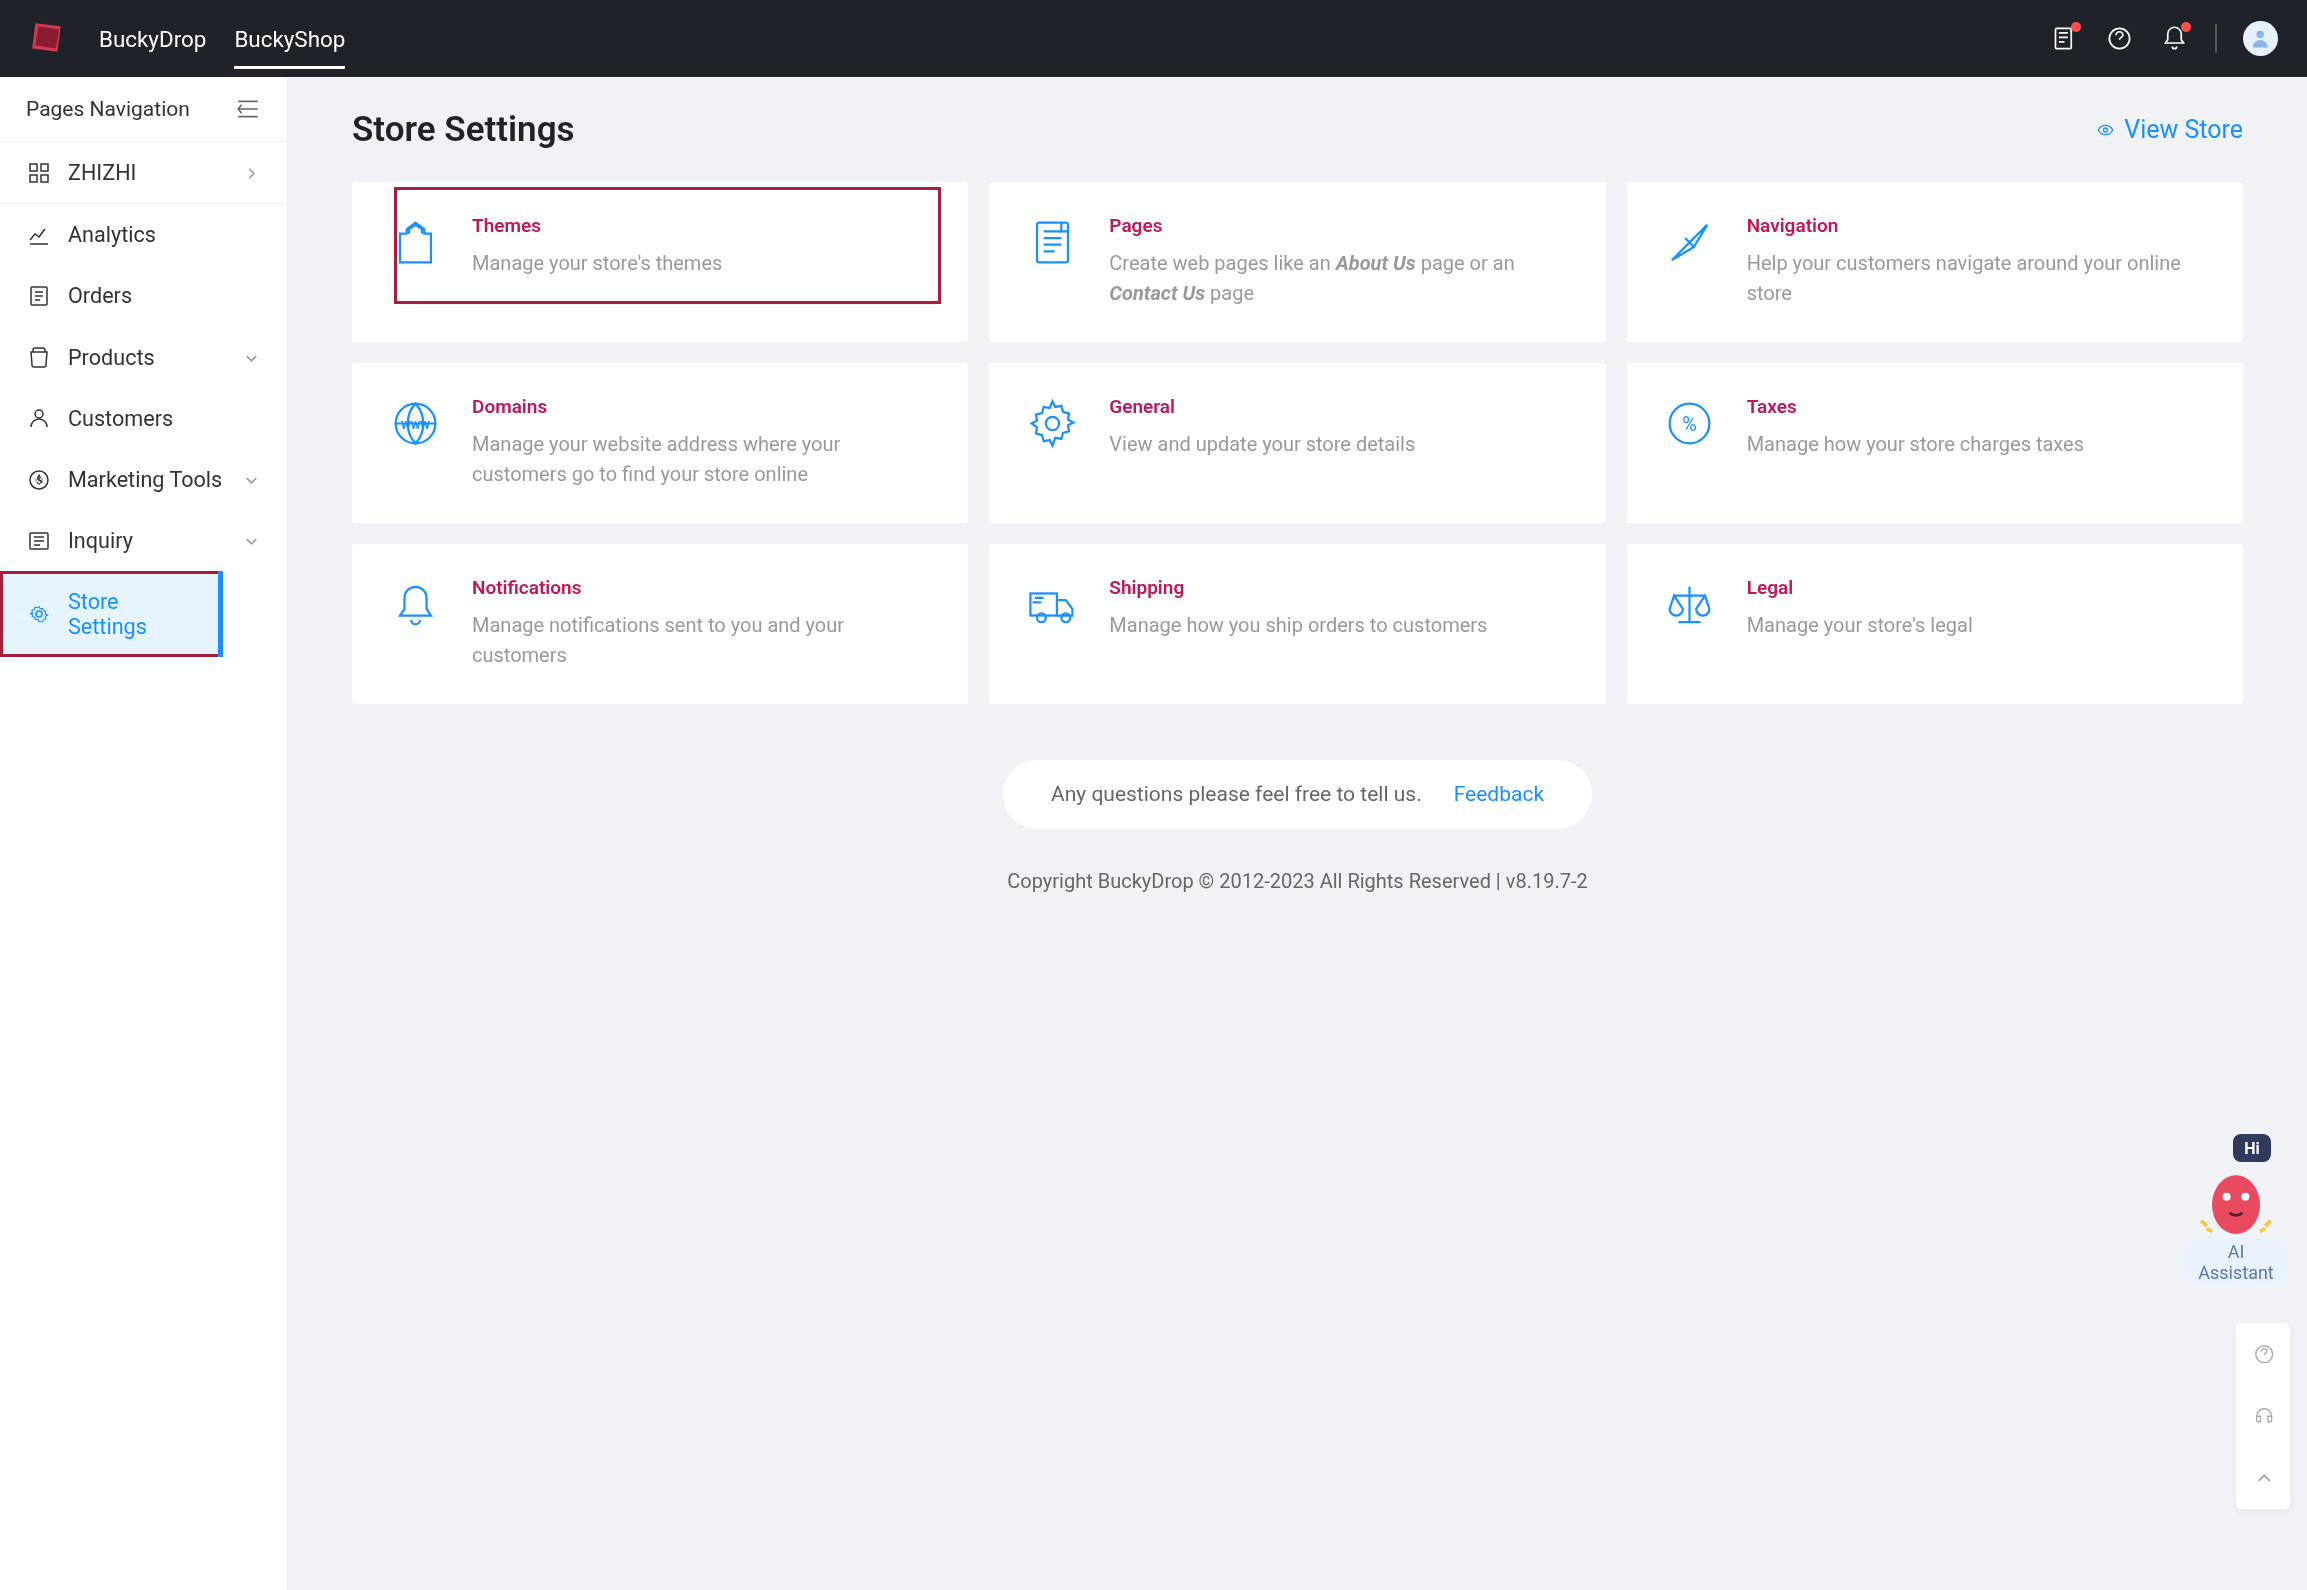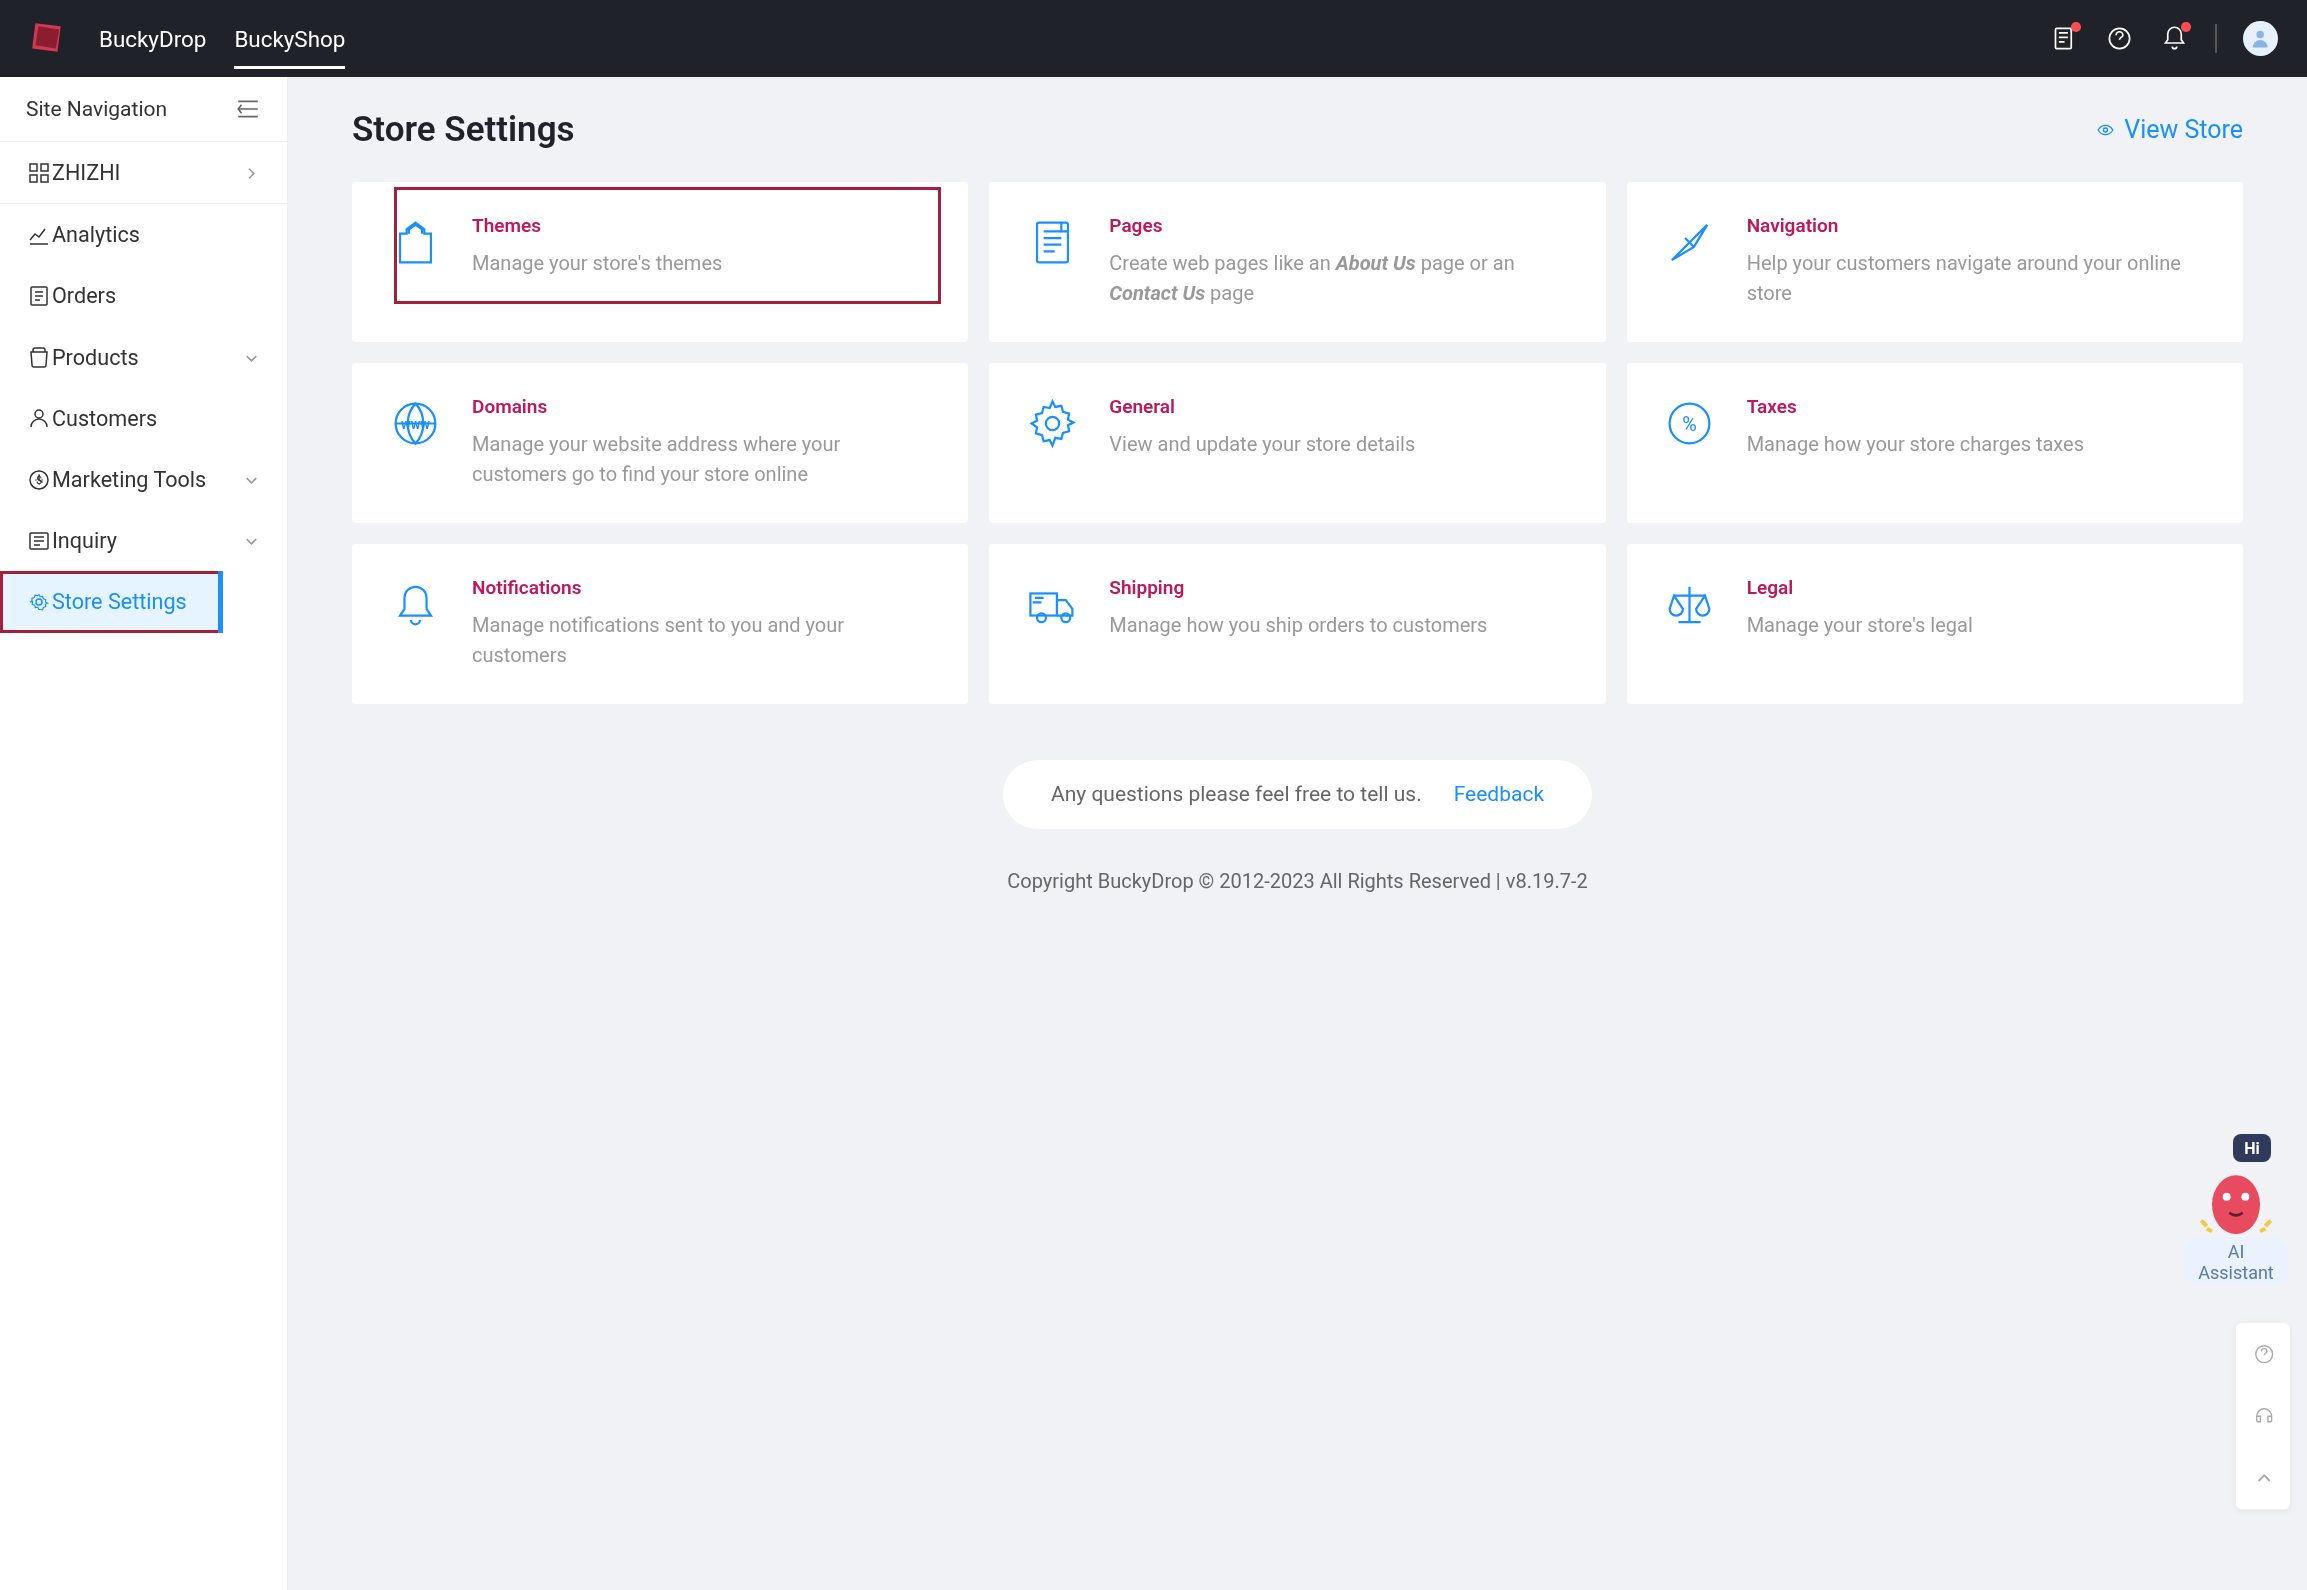--- a/index.html
+++ b/index.html
@@ -15,21 +15,21 @@
 .header-icon svg { width: 27px; height: 27px; }
 .badge-dot { position: absolute; top: -1.6px; right: -1.6px; width: 9.6px; height: 9.6px; background: #ff4d4f; border-radius: 50%; }
 .header-divider { width: 1.6px; height: 29px; background: #555; }
 .avatar { width: 35px; height: 35px; border-radius: 50%; background: #e6f0ff; display: flex; align-items: center; justify-content: center; cursor: pointer; }
 .avatar svg { width: 22.4px; height: 22.4px; }
 .layout { display: flex; height: calc(1590px - 77px); }
 .sidebar { width: 288px; background: #fff; border-right: 0.8px solid #eee; display: flex; flex-direction: column; }
 .sidebar-header { display: flex; align-items: center; justify-content: space-between; padding: 19px 26px; border-bottom: 0.8px solid #f0f0f0; }
 .sidebar-header-title { font-size: 21px; color: #333; }
 .collapse-icon { width: 26px; height: 26px; cursor: pointer; color: #666; }
-.sidebar-item { display: flex; align-items: center; padding: 17.6px 26px; font-size: 21.6px; color: #333; cursor: pointer; position: relative; }
+.sidebar-item { display: flex; align-items: center; padding: 17.6px 26px; font-size: 21.6px; color: #333; cursor: pointer; gap: 16px; position: relative; }
 .sidebar-item.sub { border-bottom: 0.8px solid #f0f0f0; }
 .sidebar-item.active { background: #e6f4ff; color: #1890ff; }
 .sidebar-item.active::after { content: ''; position: absolute; right: 0; top: 0; bottom: 0; width: 4.8px; background: #1890ff; }
 .sidebar-item.highlight { outline: 3.2px solid #a51e3a; outline-offset: -3.2px; margin-right: 64px; }
 .sidebar-icon { width: 26px; height: 26px; display: flex; align-items: center; justify-content: center; flex-shrink: 0; }
 .sidebar-icon svg { width: 24px; height: 24px; }
 .sidebar-chevron { margin-left: auto; width: 19px; height: 19px; color: #999; }
 .main { flex: 1; padding: 32px 64px; overflow-y: auto; }
 .page-header { display: flex; align-items: center; justify-content: space-between; margin-bottom: 32px; }
 .page-title { font-size: 35px; font-weight: 600; color: #1f2329; }
@@ -99,21 +99,21 @@
           <circle cx="12" cy="8" r="4"></circle>
           <path d="M4 22a8 8 0 0116 0z"></path>
         </svg>
     </div>
   </div>
 </div>
 
 <div class="layout">
   <div class="sidebar">
     <div class="sidebar-header">
-      <span class="sidebar-header-title">Site Navigation</span>
+      <span class="sidebar-header-title">Pages Navigation</span>
       <span class="collapse-icon">
         <svg viewBox="0 0 24 24" fill="none" stroke="currentColor" stroke-width="1.5">
             <path d="M3 5h18M3 12h18M3 19h18M6 8l-3 4 3 4"></path>
           </svg>
       </span>
     </div>
     <div id="sidebar-items">
         <div class="sidebar-item sub">
           <span class="sidebar-icon">
             <svg viewBox="0 0 24 24" fill="none" stroke="currentColor" stroke-width="1.5">

